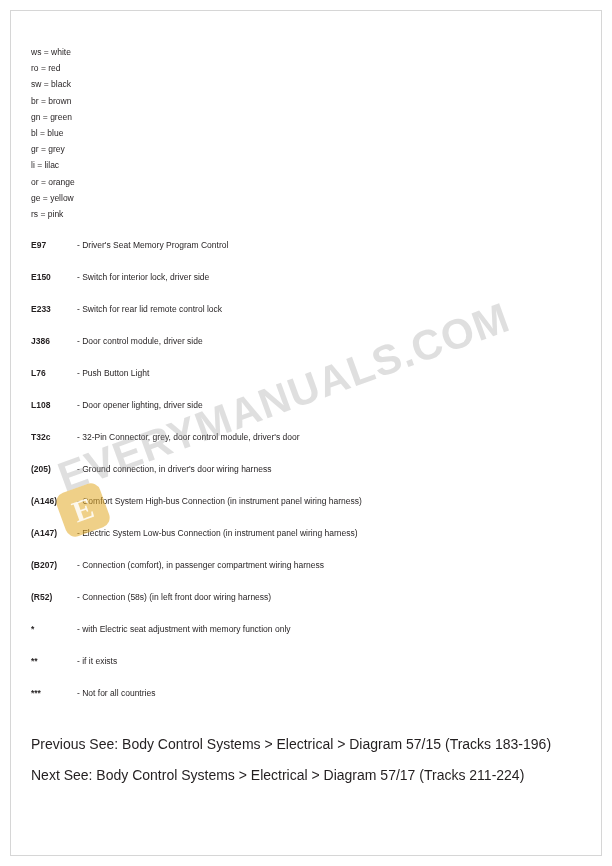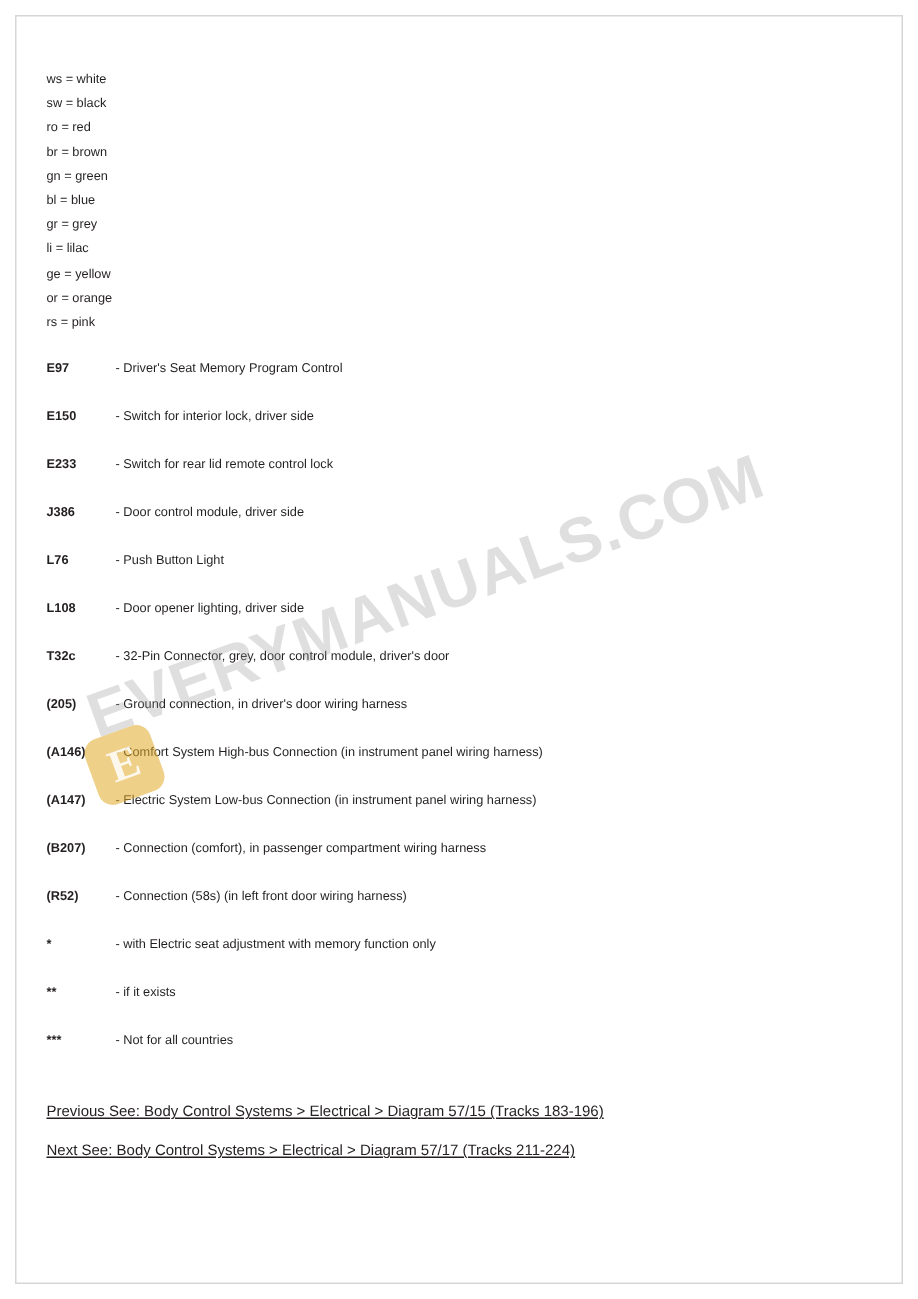--- a/index.html
+++ b/index.html
@@ -70,25 +70,24 @@
   .comp-code.wide {
     width: 46px;
   }
   .comp-desc {
     font-size: 8.5px;
     color: #231f20;
     text-align: right;
   }
 
   .footer-note {
-    font-size: 10px;
+    font-size: 14px;
     color: #231f20;
     margin-top: 16px;
     white-space: nowrap;
-    text-decoration: underline;
   }
   .footer-note.second {
     margin-top: 15px;
   }
 
   
   .watermark {
     position: absolute;
     left: 0;
     top: 0;
@@ -137,29 +136,29 @@
 </head>
 <body>
 
 <div class="page">
   <div class="page-border"></div>
 
   <div class="content">
 
     <div class="legend">
       <div class="legend-line">ws = white</div>
+      <div class="legend-line">ro = red</div>
       <div class="legend-line">sw = black</div>
-      <div class="legend-line">ro = red</div>
       <div class="legend-line">br = brown</div>
       <div class="legend-line">gn = green</div>
       <div class="legend-line">bl = blue</div>
       <div class="legend-line">gr = grey</div>
       <div class="legend-line">li = lilac</div>
+      <div class="legend-line">or = orange</div>
       <div class="legend-line">ge = yellow</div>
-      <div class="legend-line">or = orange</div>
       <div class="legend-line">rs = pink</div>
     </div>
 
     <div class="comp-list">
 
       <div class="comp-row">
         <span class="comp-code">E97</span>
         <span class="comp-desc">- Driver's Seat Memory Program Control</span>
       </div>
 

